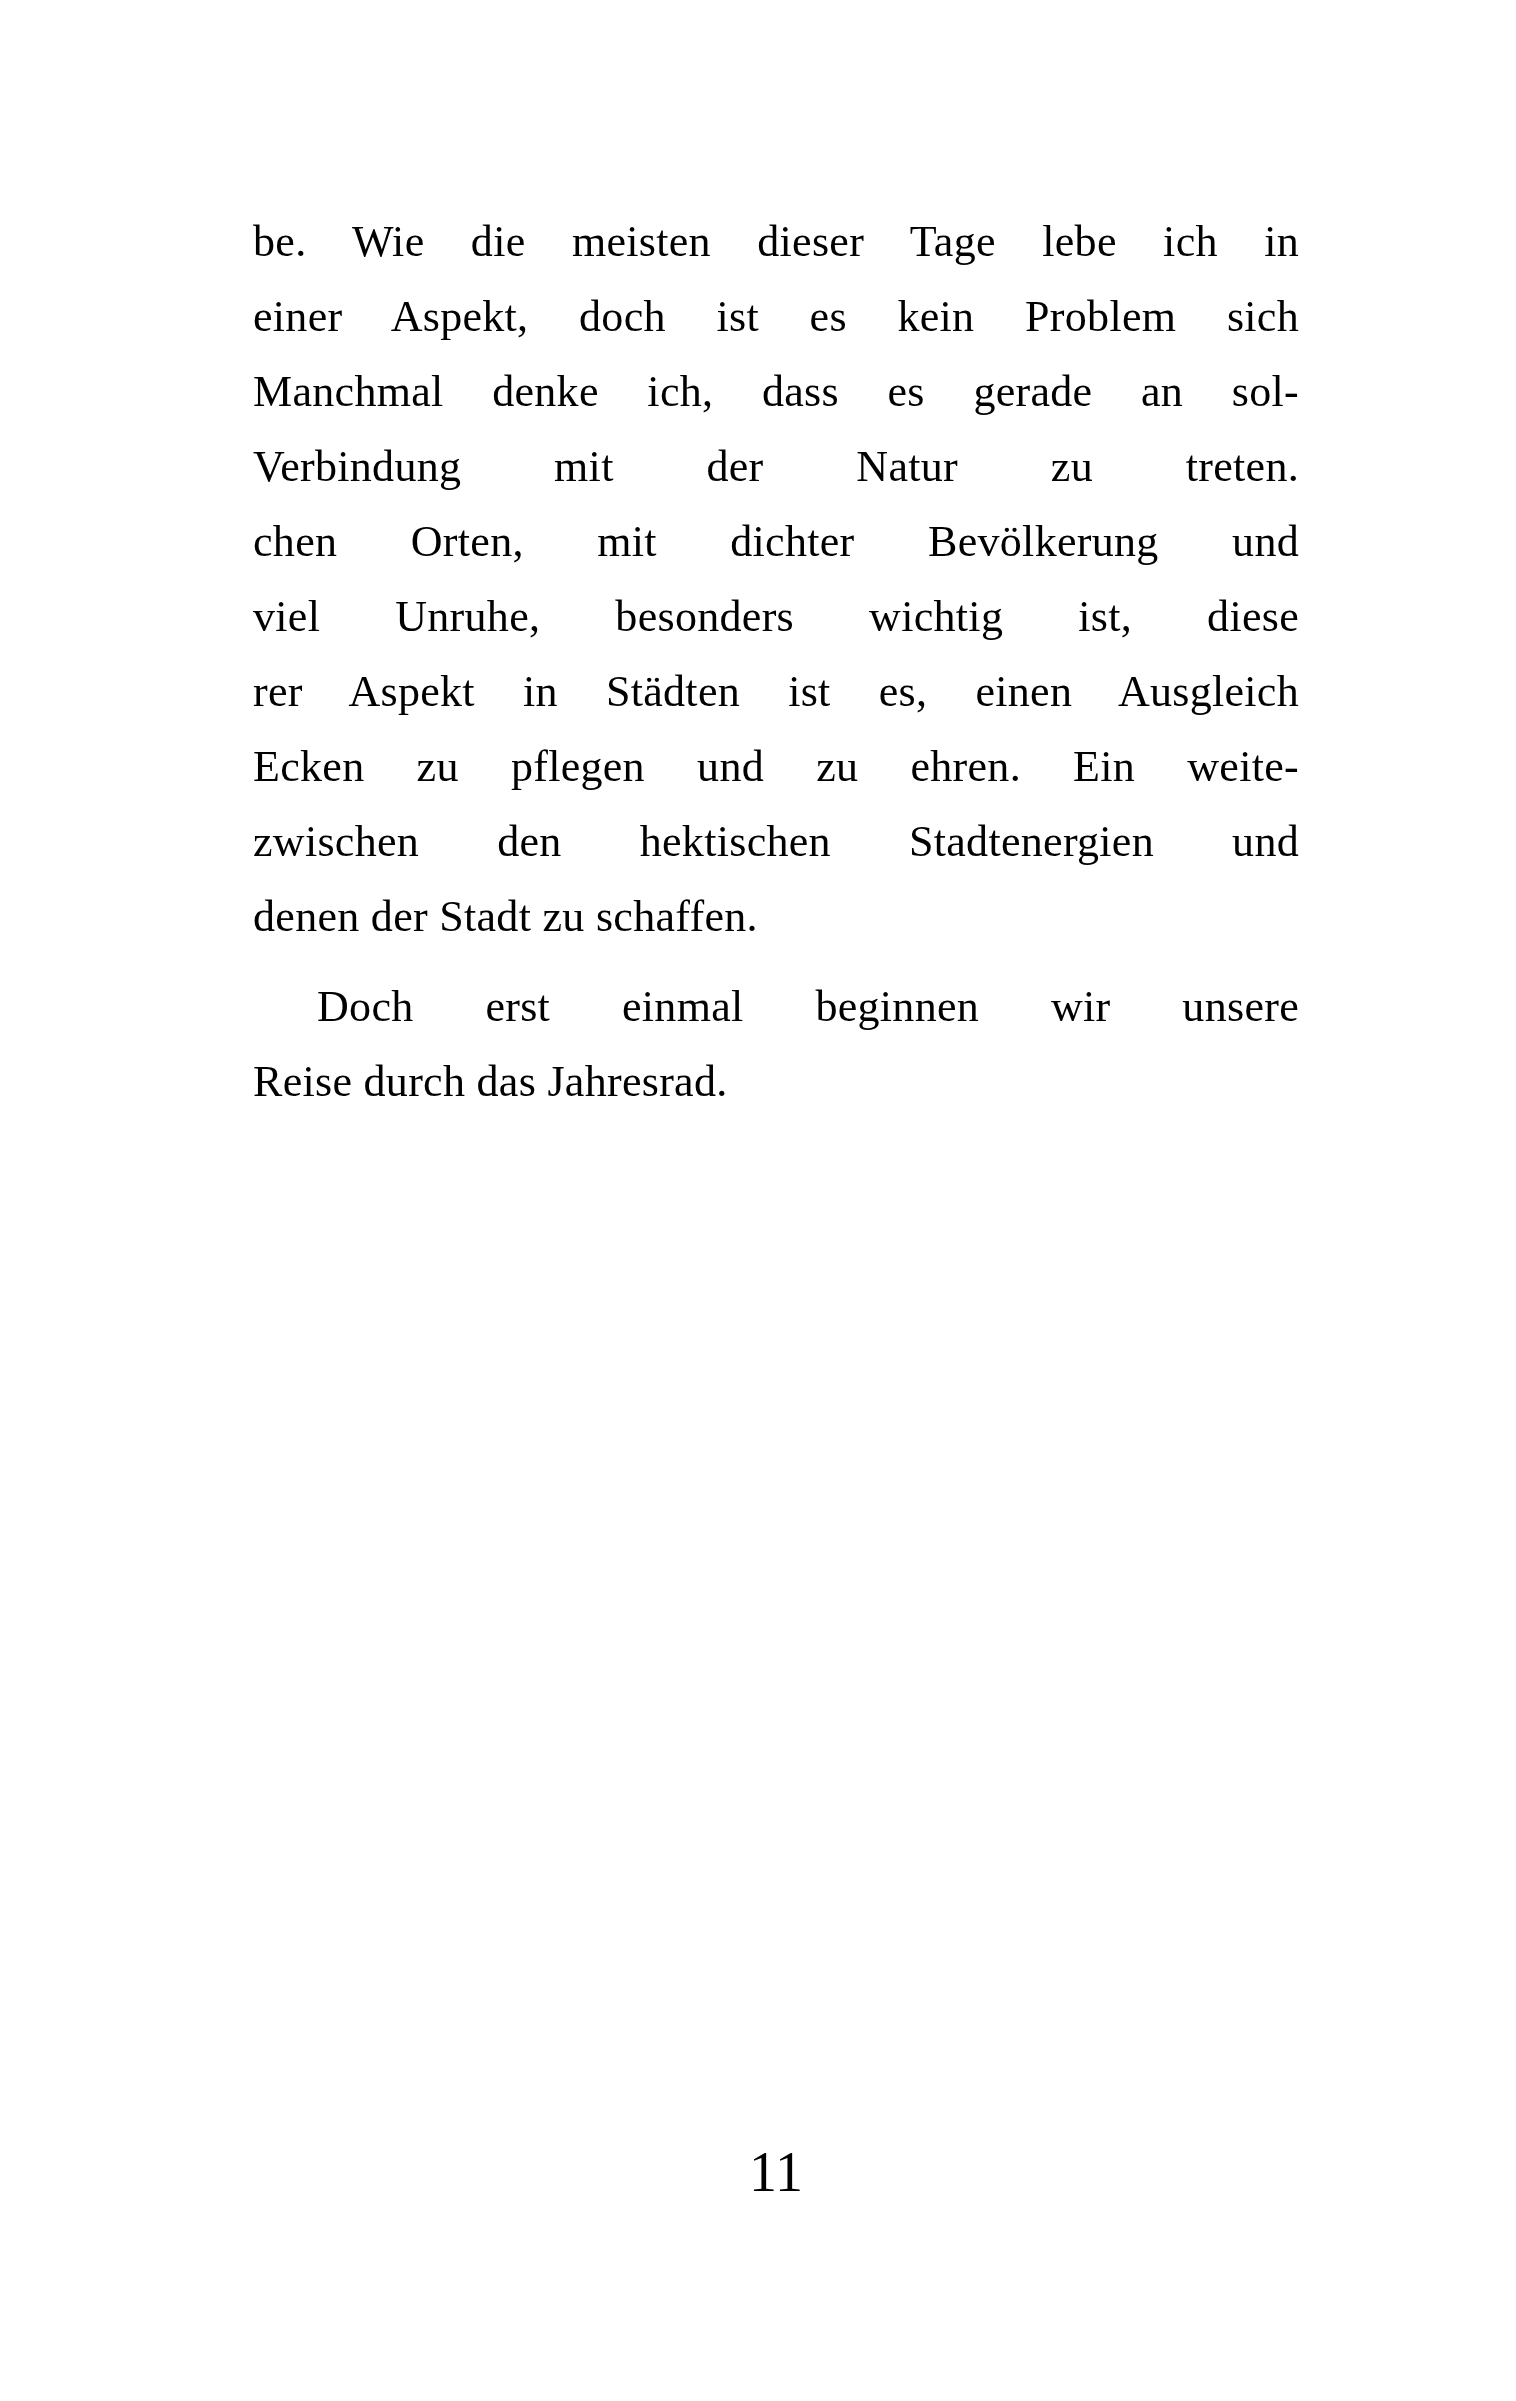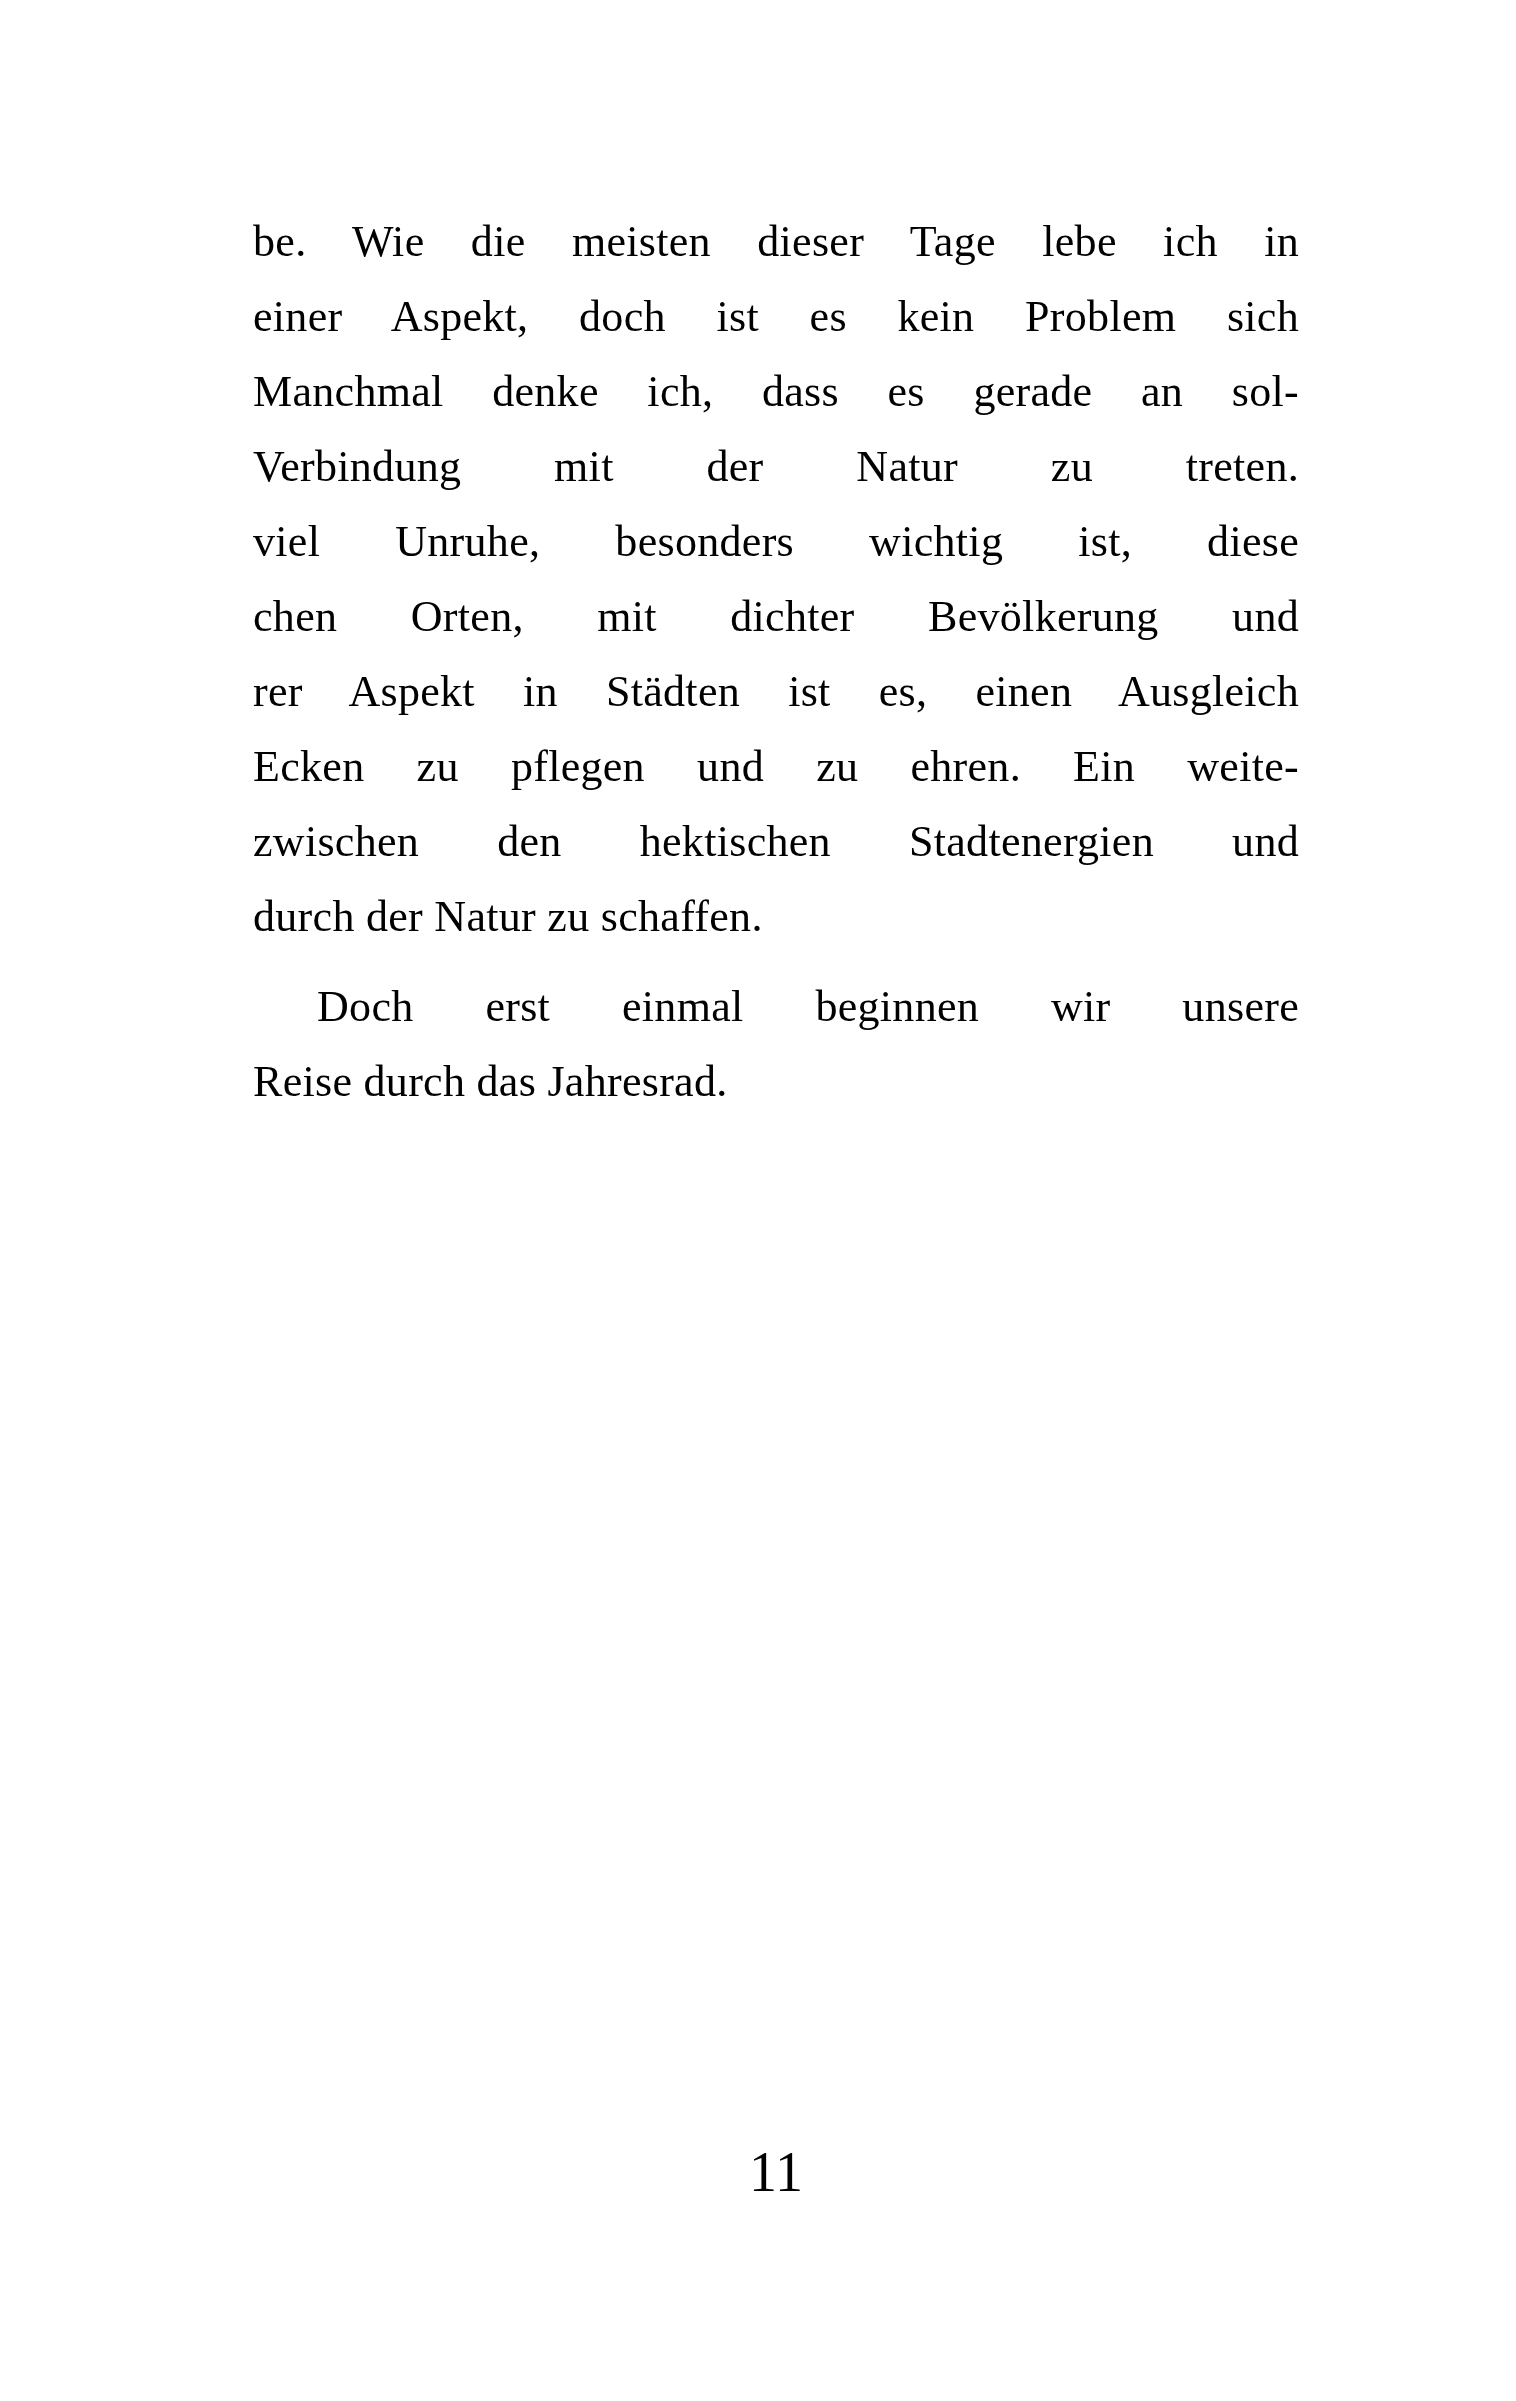--- a/index.html
+++ b/index.html
@@ -56,26 +56,26 @@
 
 <div class="page">
 
   <main class="text-block">
 
     <div class="para para-1">
       <span class="line j">be. Wie die meisten dieser Tage lebe ich in</span>
       <span class="line j">einer Aspekt, doch ist es kein Problem sich</span>
       <span class="line j">Manchmal denke ich, dass es gerade an sol-</span>
       <span class="line j">Verbindung mit der Natur zu treten.</span>
+      <span class="line j">chen Orten, mit dichter Bevölkerung und</span>
       <span class="line j">viel Unruhe, besonders wichtig ist, diese</span>
-      <span class="line j">chen Orten, mit dichter Bevölkerung und</span>
       <span class="line j">rer Aspekt in Städten ist es, einen Ausgleich</span>
       <span class="line j">Ecken zu pflegen und zu ehren. Ein weite-</span>
       <span class="line j">zwischen den hektischen Stadtenergien und</span>
-      <span class="line">durch der Natur zu schaffen.</span>
+      <span class="line">denen der Stadt zu schaffen.</span>
     </div>
 
     <div class="para para-2">
       <span class="line j indent">Doch erst einmal beginnen wir unsere</span>
       <span class="line">Reise durch das Jahresrad.</span>
     </div>
 
   </main>
 
   <footer class="folio">

